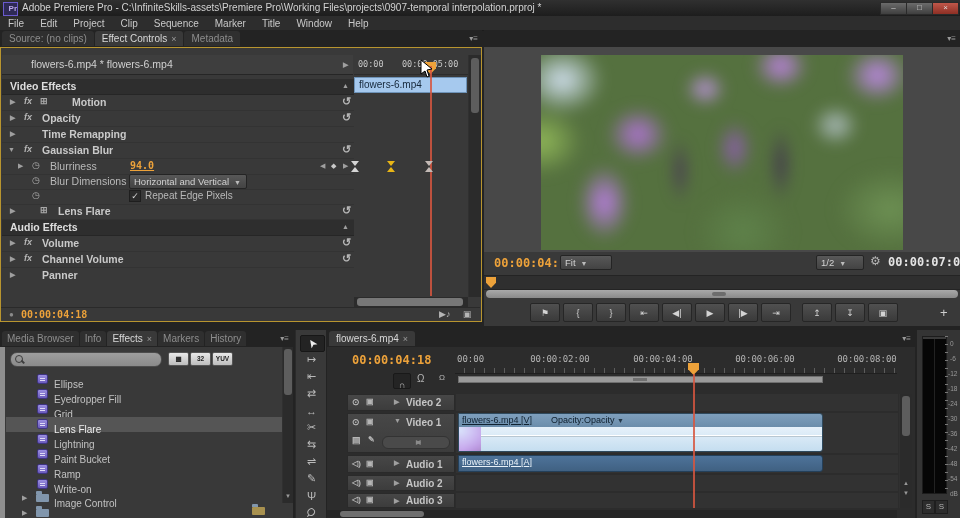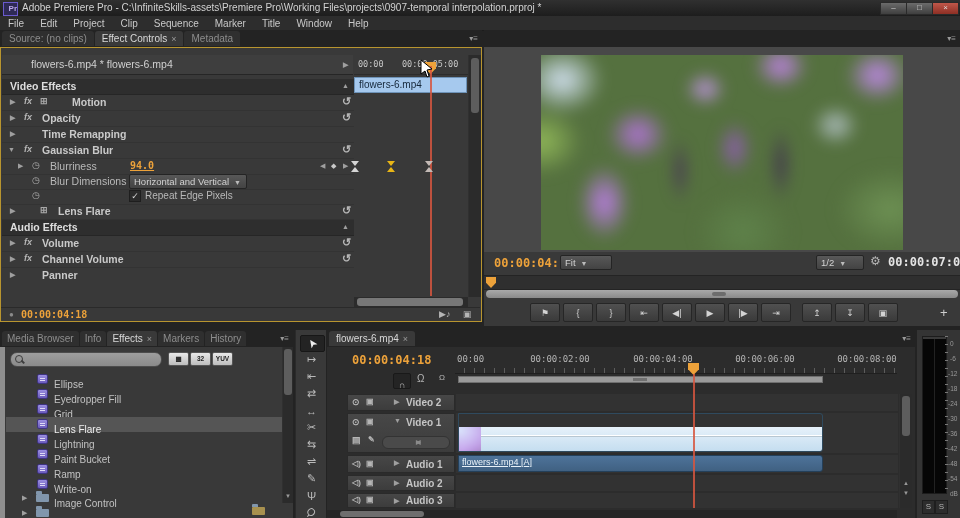--- a/index.html
+++ b/index.html
@@ -443,20 +443,25 @@
         <span style="left:58px;top:2px;">Audio 2</span>
       </div>
       <div class="th" style="top:146px;height:15px;">
         <span class="ico" style="left:4px;top:1px;font-size:8px;">◁)</span>
         <span class="ico" style="left:18px;top:1px;font-size:8px;">▣</span>
         <span class="tri" style="left:46px;top:4px;position:absolute;">▶</span>
         <span style="left:58px;top:1px;">Audio 3</span>
       </div>
 
       <div class="abs" style="left:131px;top:66px;width:365px;height:39px;border:1px solid #2f4a5e;border-radius:0 3px 3px 0;box-sizing:border-box;overflow:hidden;">
+        <div class="abs" style="left:0;top:0;width:100%;height:13px;background:linear-gradient(#7e9fbd,#6b8dab);font-size:9px;color:#0e1e2c;">
+          <span class="abs" style="left:3px;top:1px;text-decoration:underline;color:#102231;">flowers-6.mp4 [V]</span>
+          <span class="abs" style="left:92px;top:1px;">Opacity:Opacity</span>
+          <span class="abs tri" style="left:158px;top:3px;color:#23384a;">▼</span>
+        </div>
         <div class="abs" style="left:0;top:13px;width:100%;height:26px;background:linear-gradient(#e6f1fa,#c2dcef);">
           <div class="abs" style="left:0;top:8px;width:100%;height:1px;background:#fff;box-shadow:0 1px 0 rgba(0,0,0,.15);"></div>
           <div class="flowerwrap" style="left:0;top:0;width:22px;height:26px;">
               <div class="flowers small"></div>
             </div>
         </div>
       </div>
 
       <div class="abs" style="left:131px;top:108px;width:365px;height:17px;background:linear-gradient(#4e739a,#406182);border:1px solid #24405a;border-radius:0 3px 3px 0;box-sizing:border-box;">
         <span class="abs" style="left:3px;top:1px;font-size:9px;color:#e8f1f8;text-decoration:underline;">flowers-6.mp4 [A]</span>

